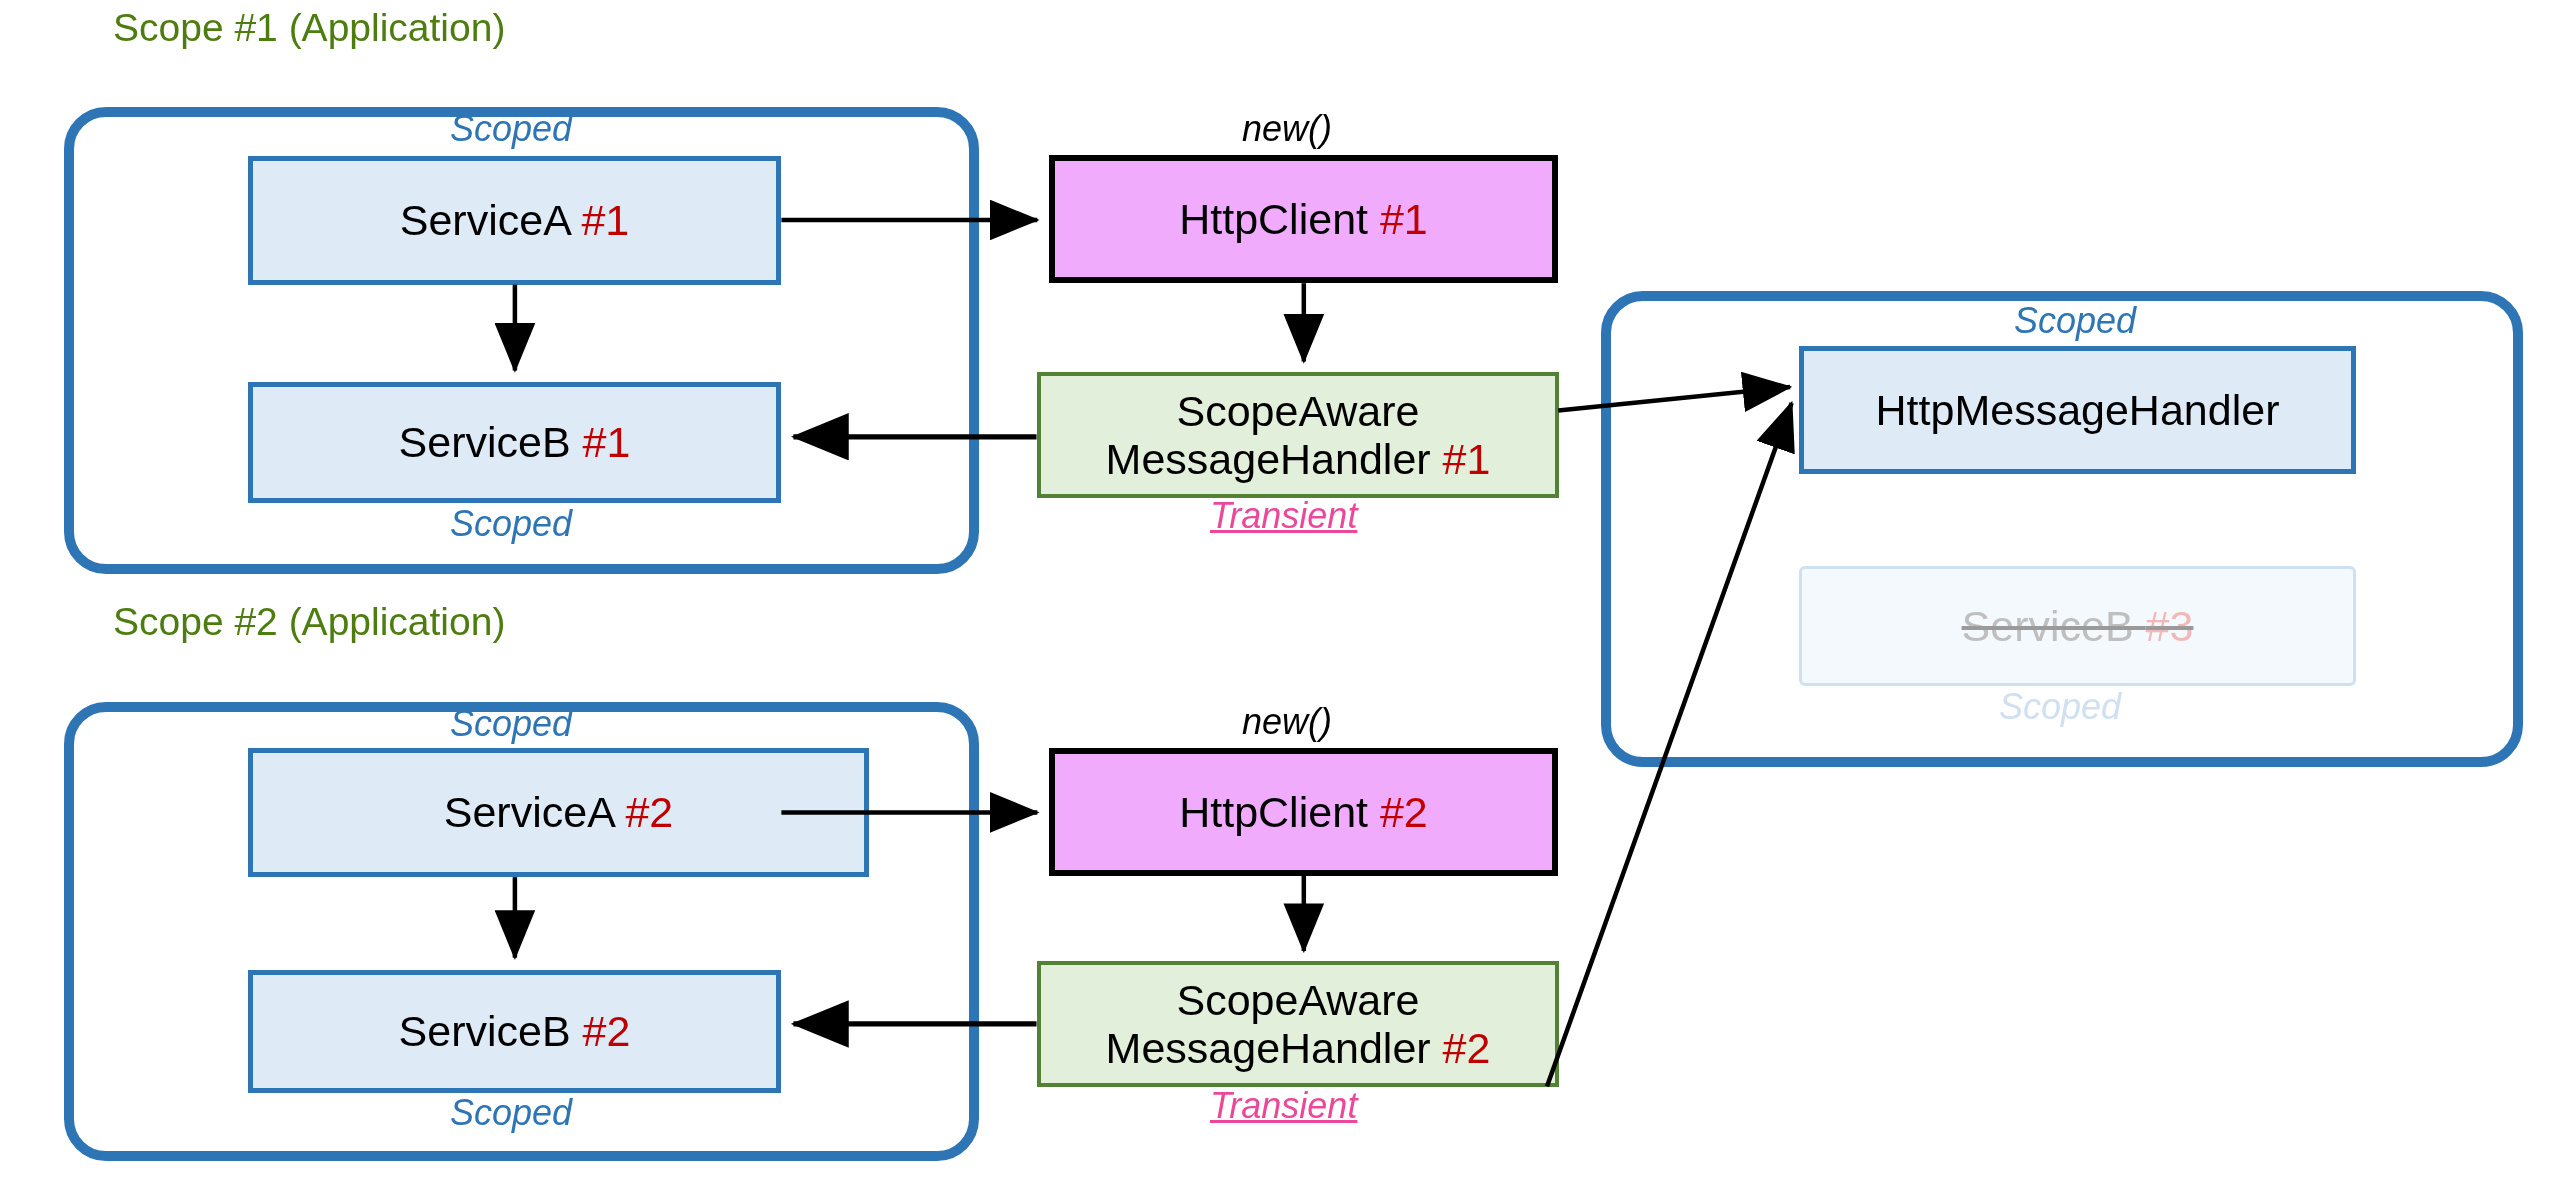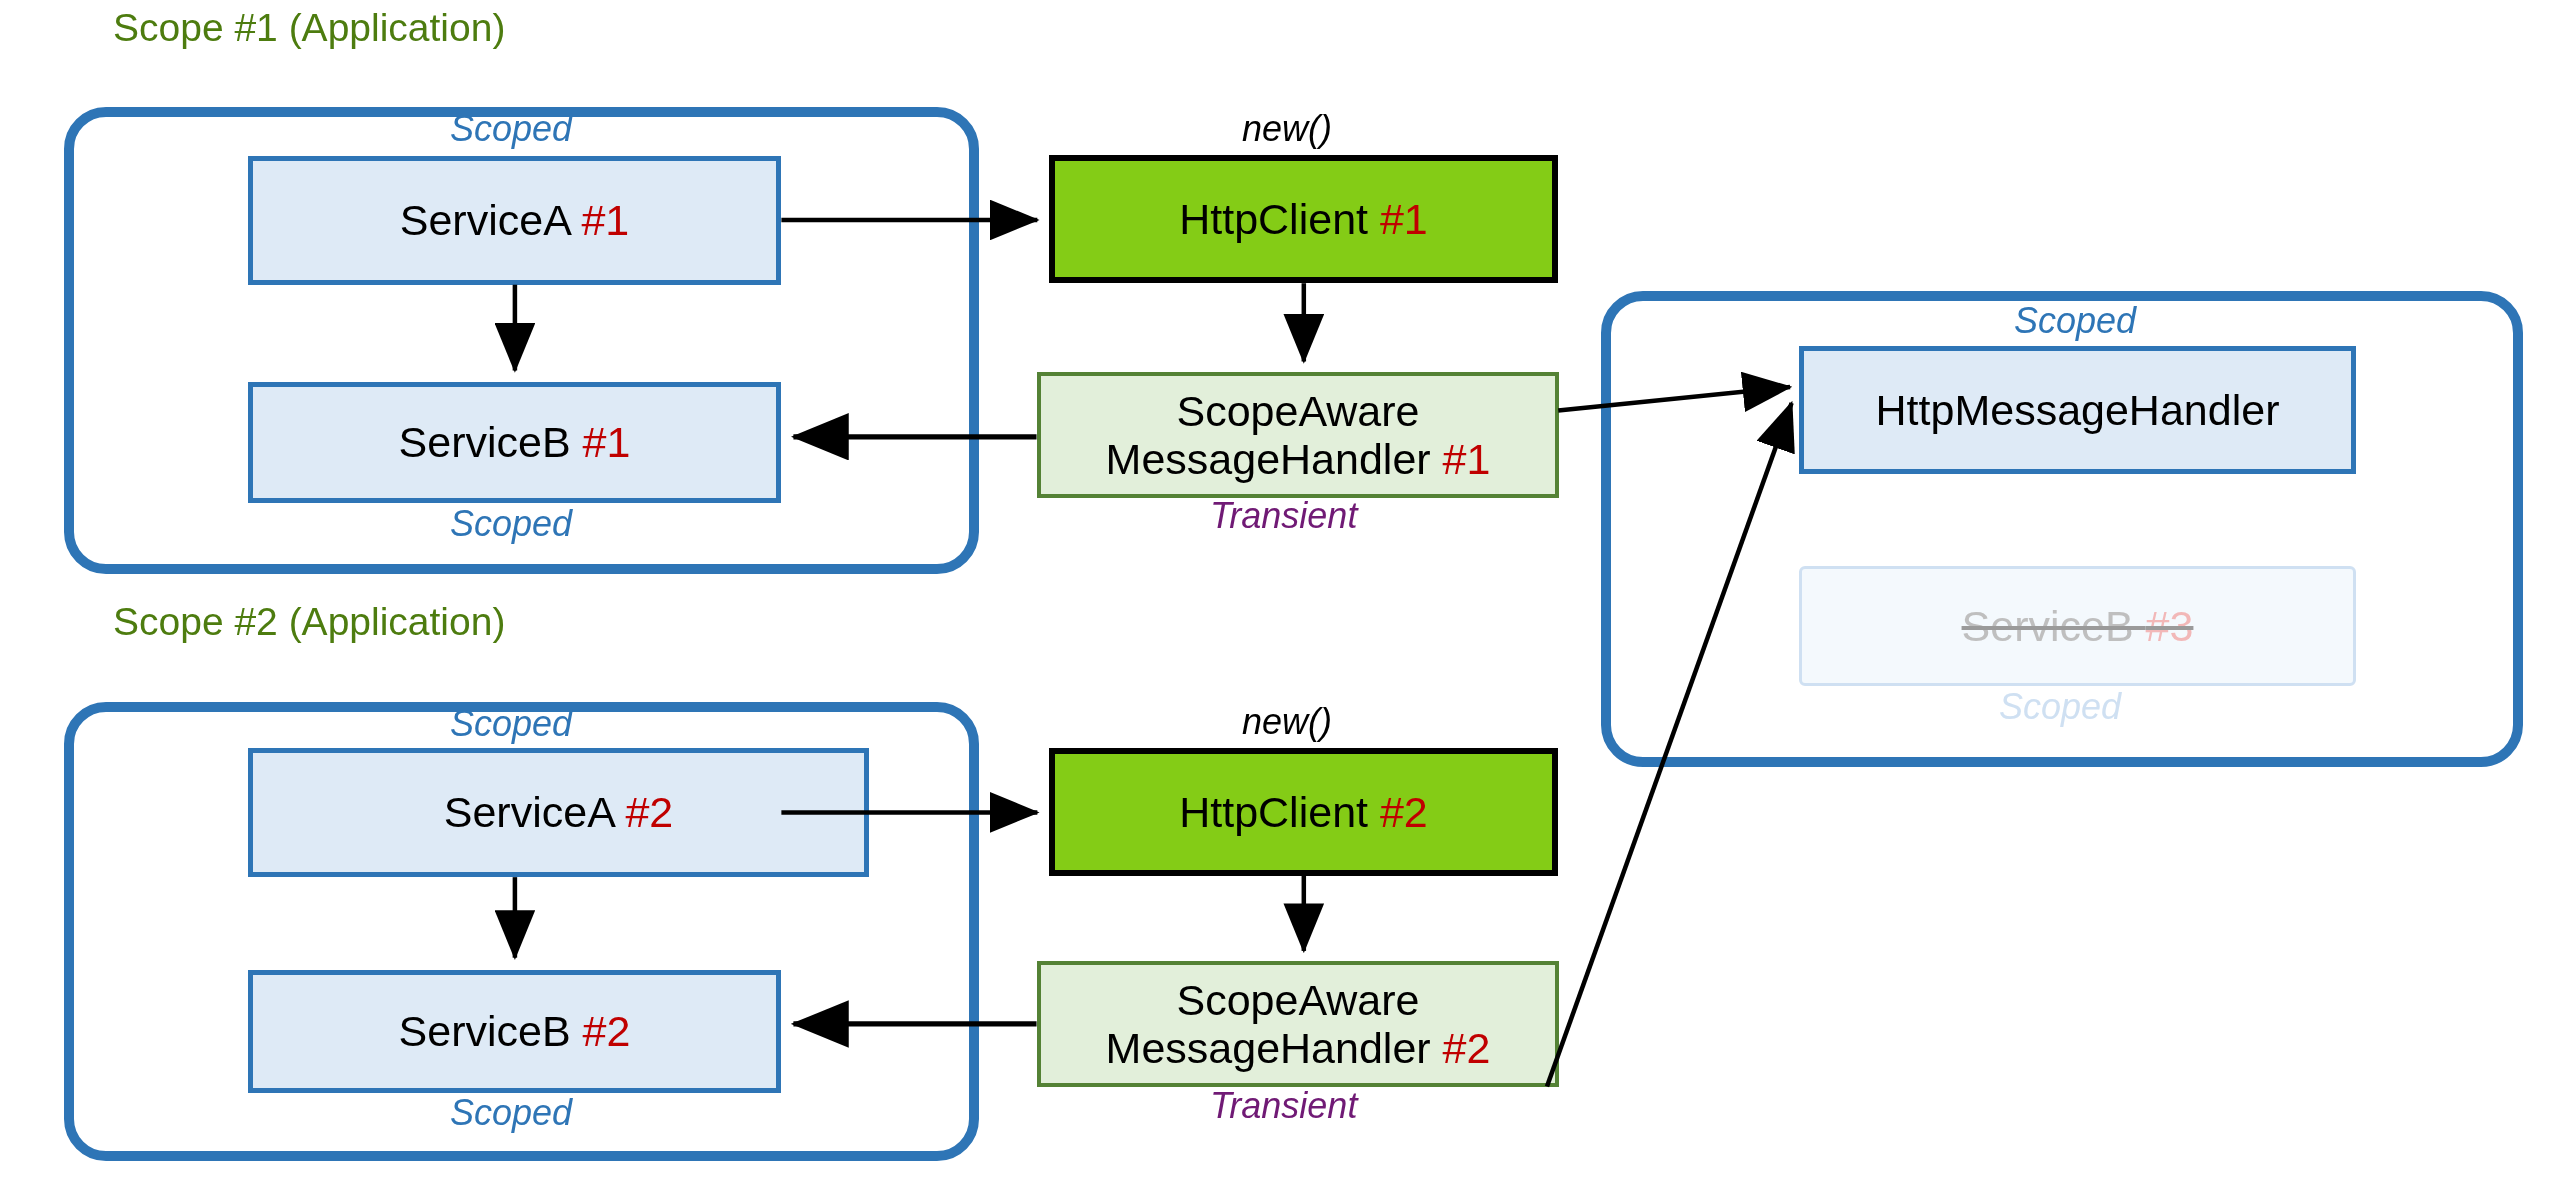--- a/index.html
+++ b/index.html
@@ -7,30 +7,30 @@
   #stage{position:relative;width:2576px;height:1201px;background:#fff;overflow:hidden;}
 
   .scope-rect{position:absolute;border:10.5px solid #2E75B6;border-radius:42px;box-sizing:border-box;background:transparent;}
   .scope-title{position:absolute;color:#4d7c0f;font-size:39px;line-height:1;white-space:nowrap;}
 
   .node{position:absolute;box-sizing:border-box;display:flex;align-items:center;justify-content:center;text-align:center;}
   .node .txt{font-size:43px;line-height:1.12;color:#000;white-space:pre-line;}
   .node .num{color:#C00000;}
 
   .blue-box{background:#DEEAF6;border:5.3px solid #2E75B6;}
-  .gray-box{background:#84cc16;border:6px solid #000000;}
+  .gray-box{background:#f0abfc;border:6px solid #000000;}
   .green-box{background:#E2EFDA;border:4.5px solid #548235;}
 
   .ghost-box{background:#F4F9FD;border:3px solid #CFE0F2;}
   .ghost-box .txt{color:#BFBFBF;text-decoration:line-through;text-decoration-color:#9a9a9a;text-decoration-thickness:3.8px;}
   .ghost-box .num{color:#F2B8B8;}
 
   .tag{position:absolute;font-style:italic;font-size:36px;line-height:1;white-space:nowrap;}
   .tag-scoped{color:#2E75B6;}
-  .tag-transient{color:#701a75;}
+  .tag-transient{color:#ec4899;text-decoration:underline;}
   .tag-ghost{color:#CFE0F2;}
   .tag-new{color:#000000;}
 
   svg.arrows{position:absolute;left:0;top:0;width:2576px;height:1201px;overflow:visible;pointer-events:none;}
 </style>
 </head>
 <body>
 
 <div id="stage">
 

